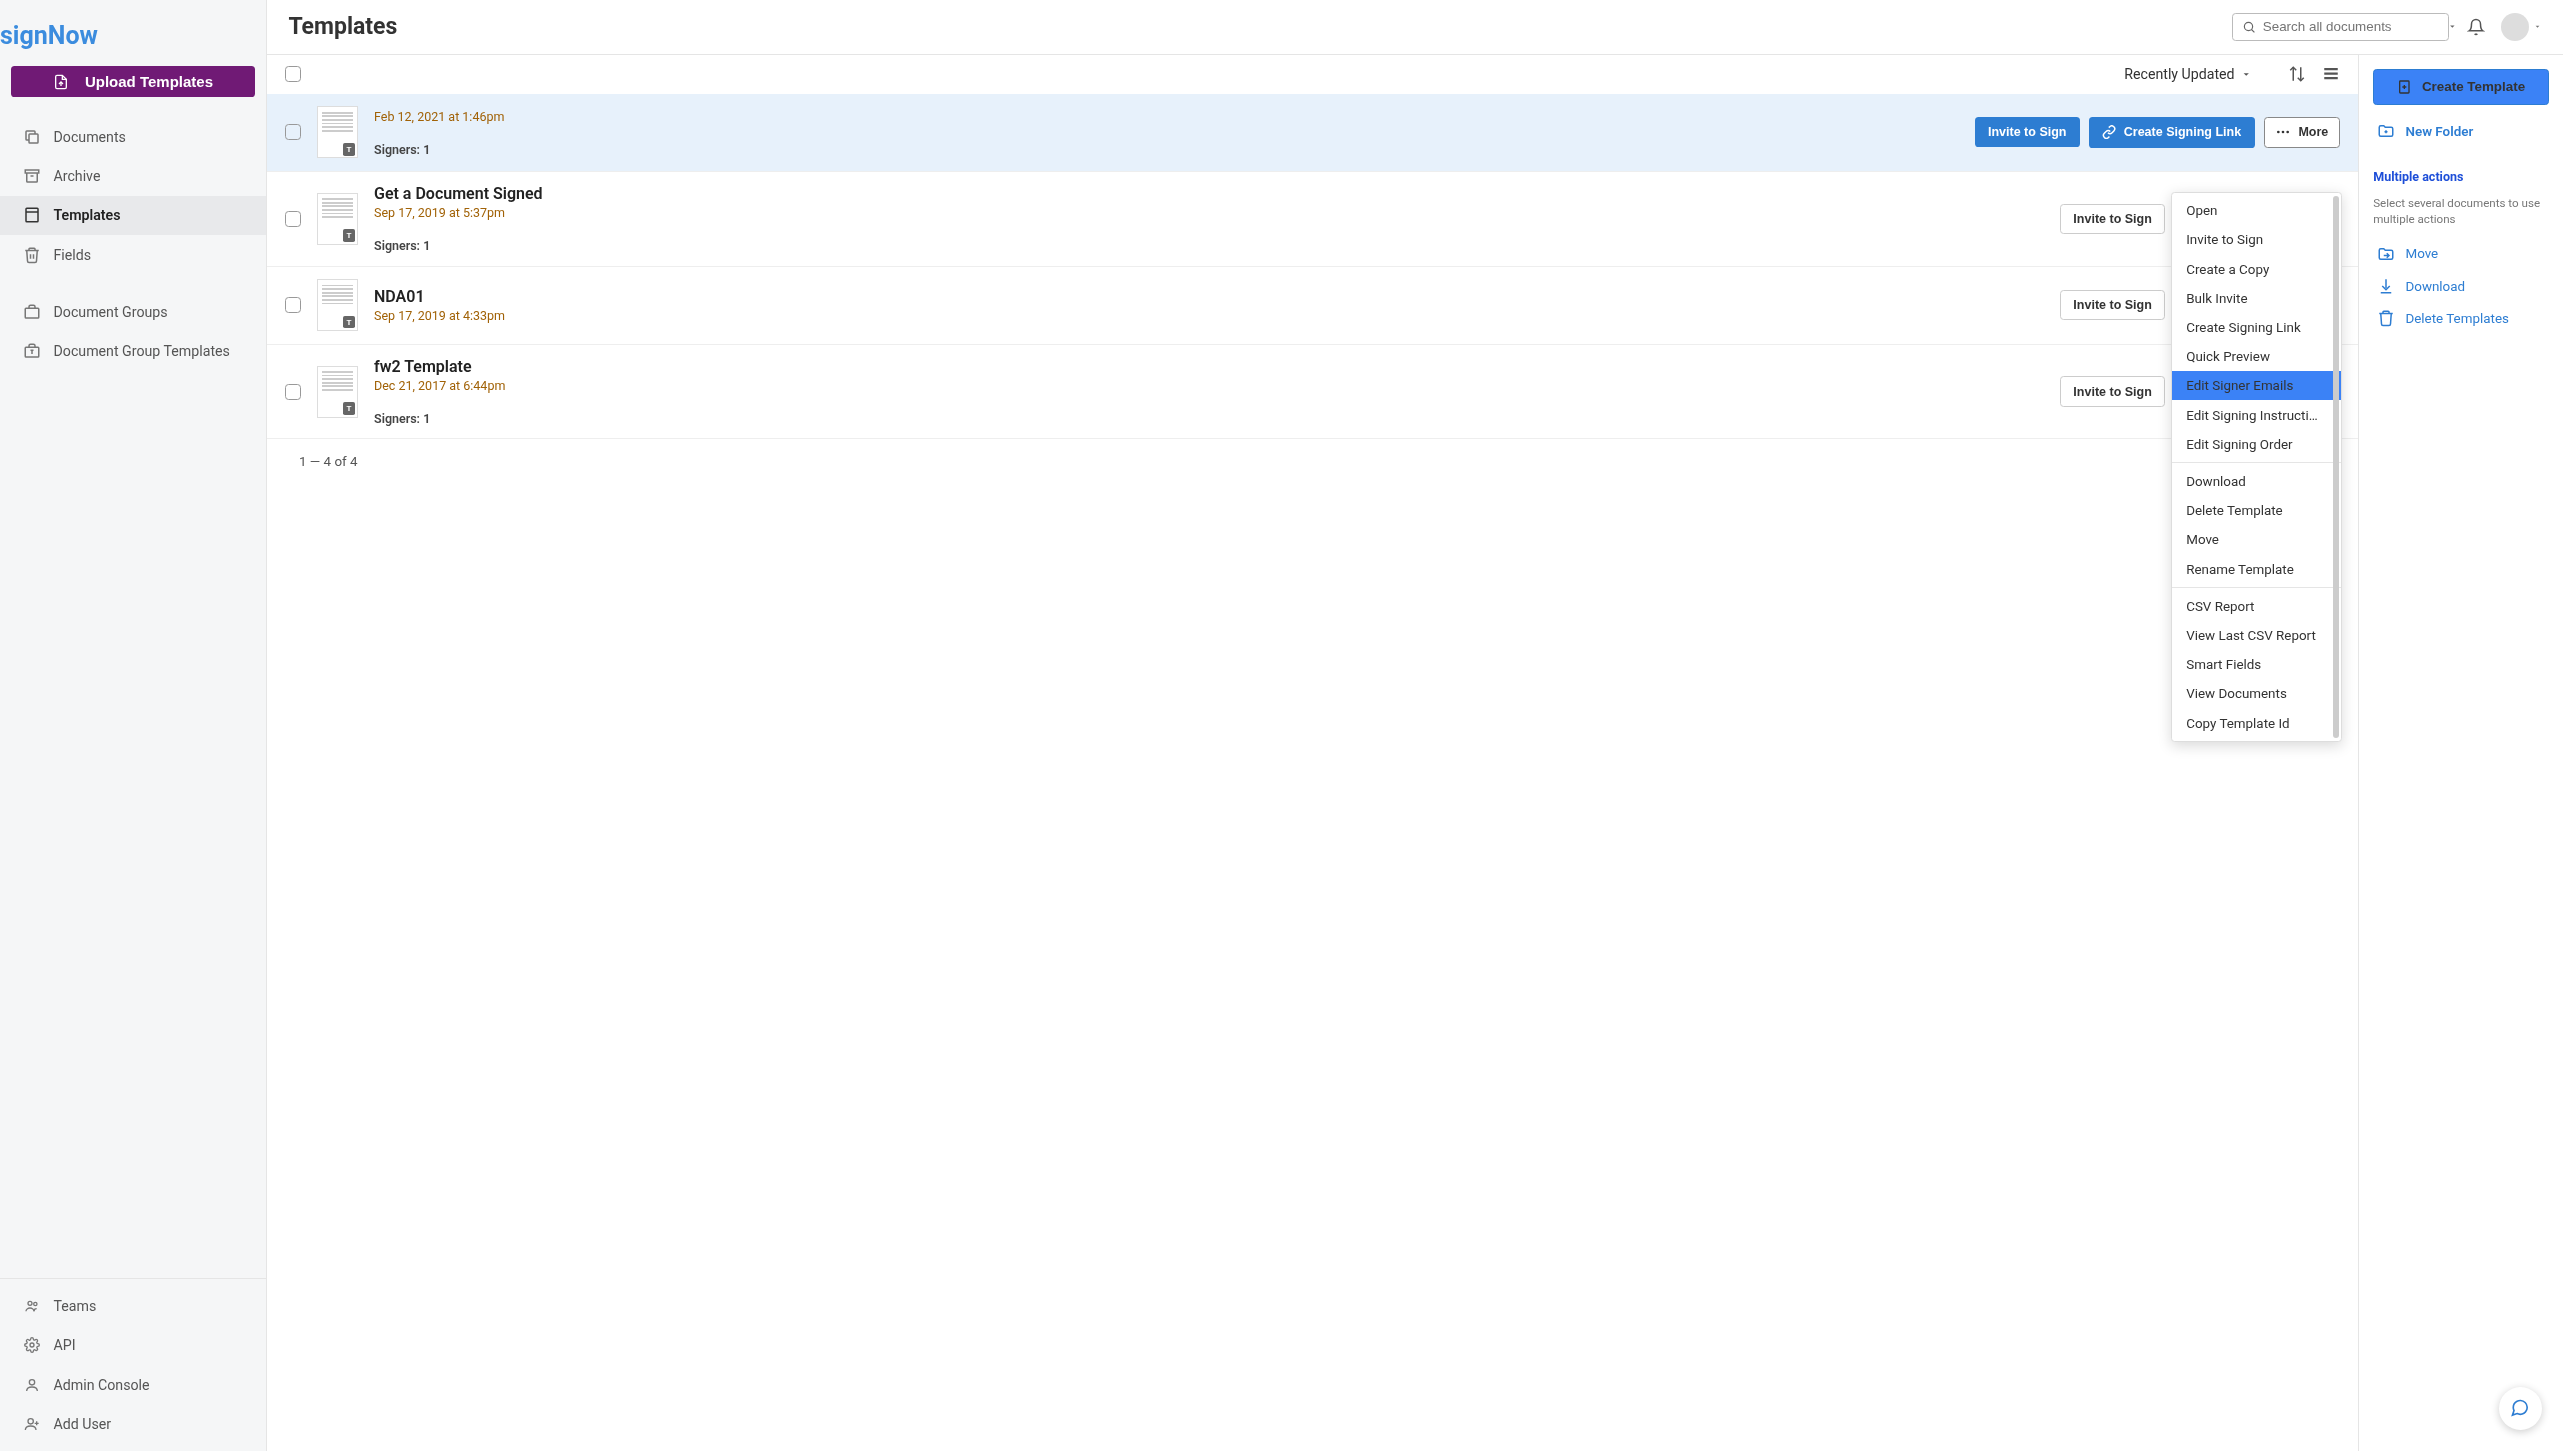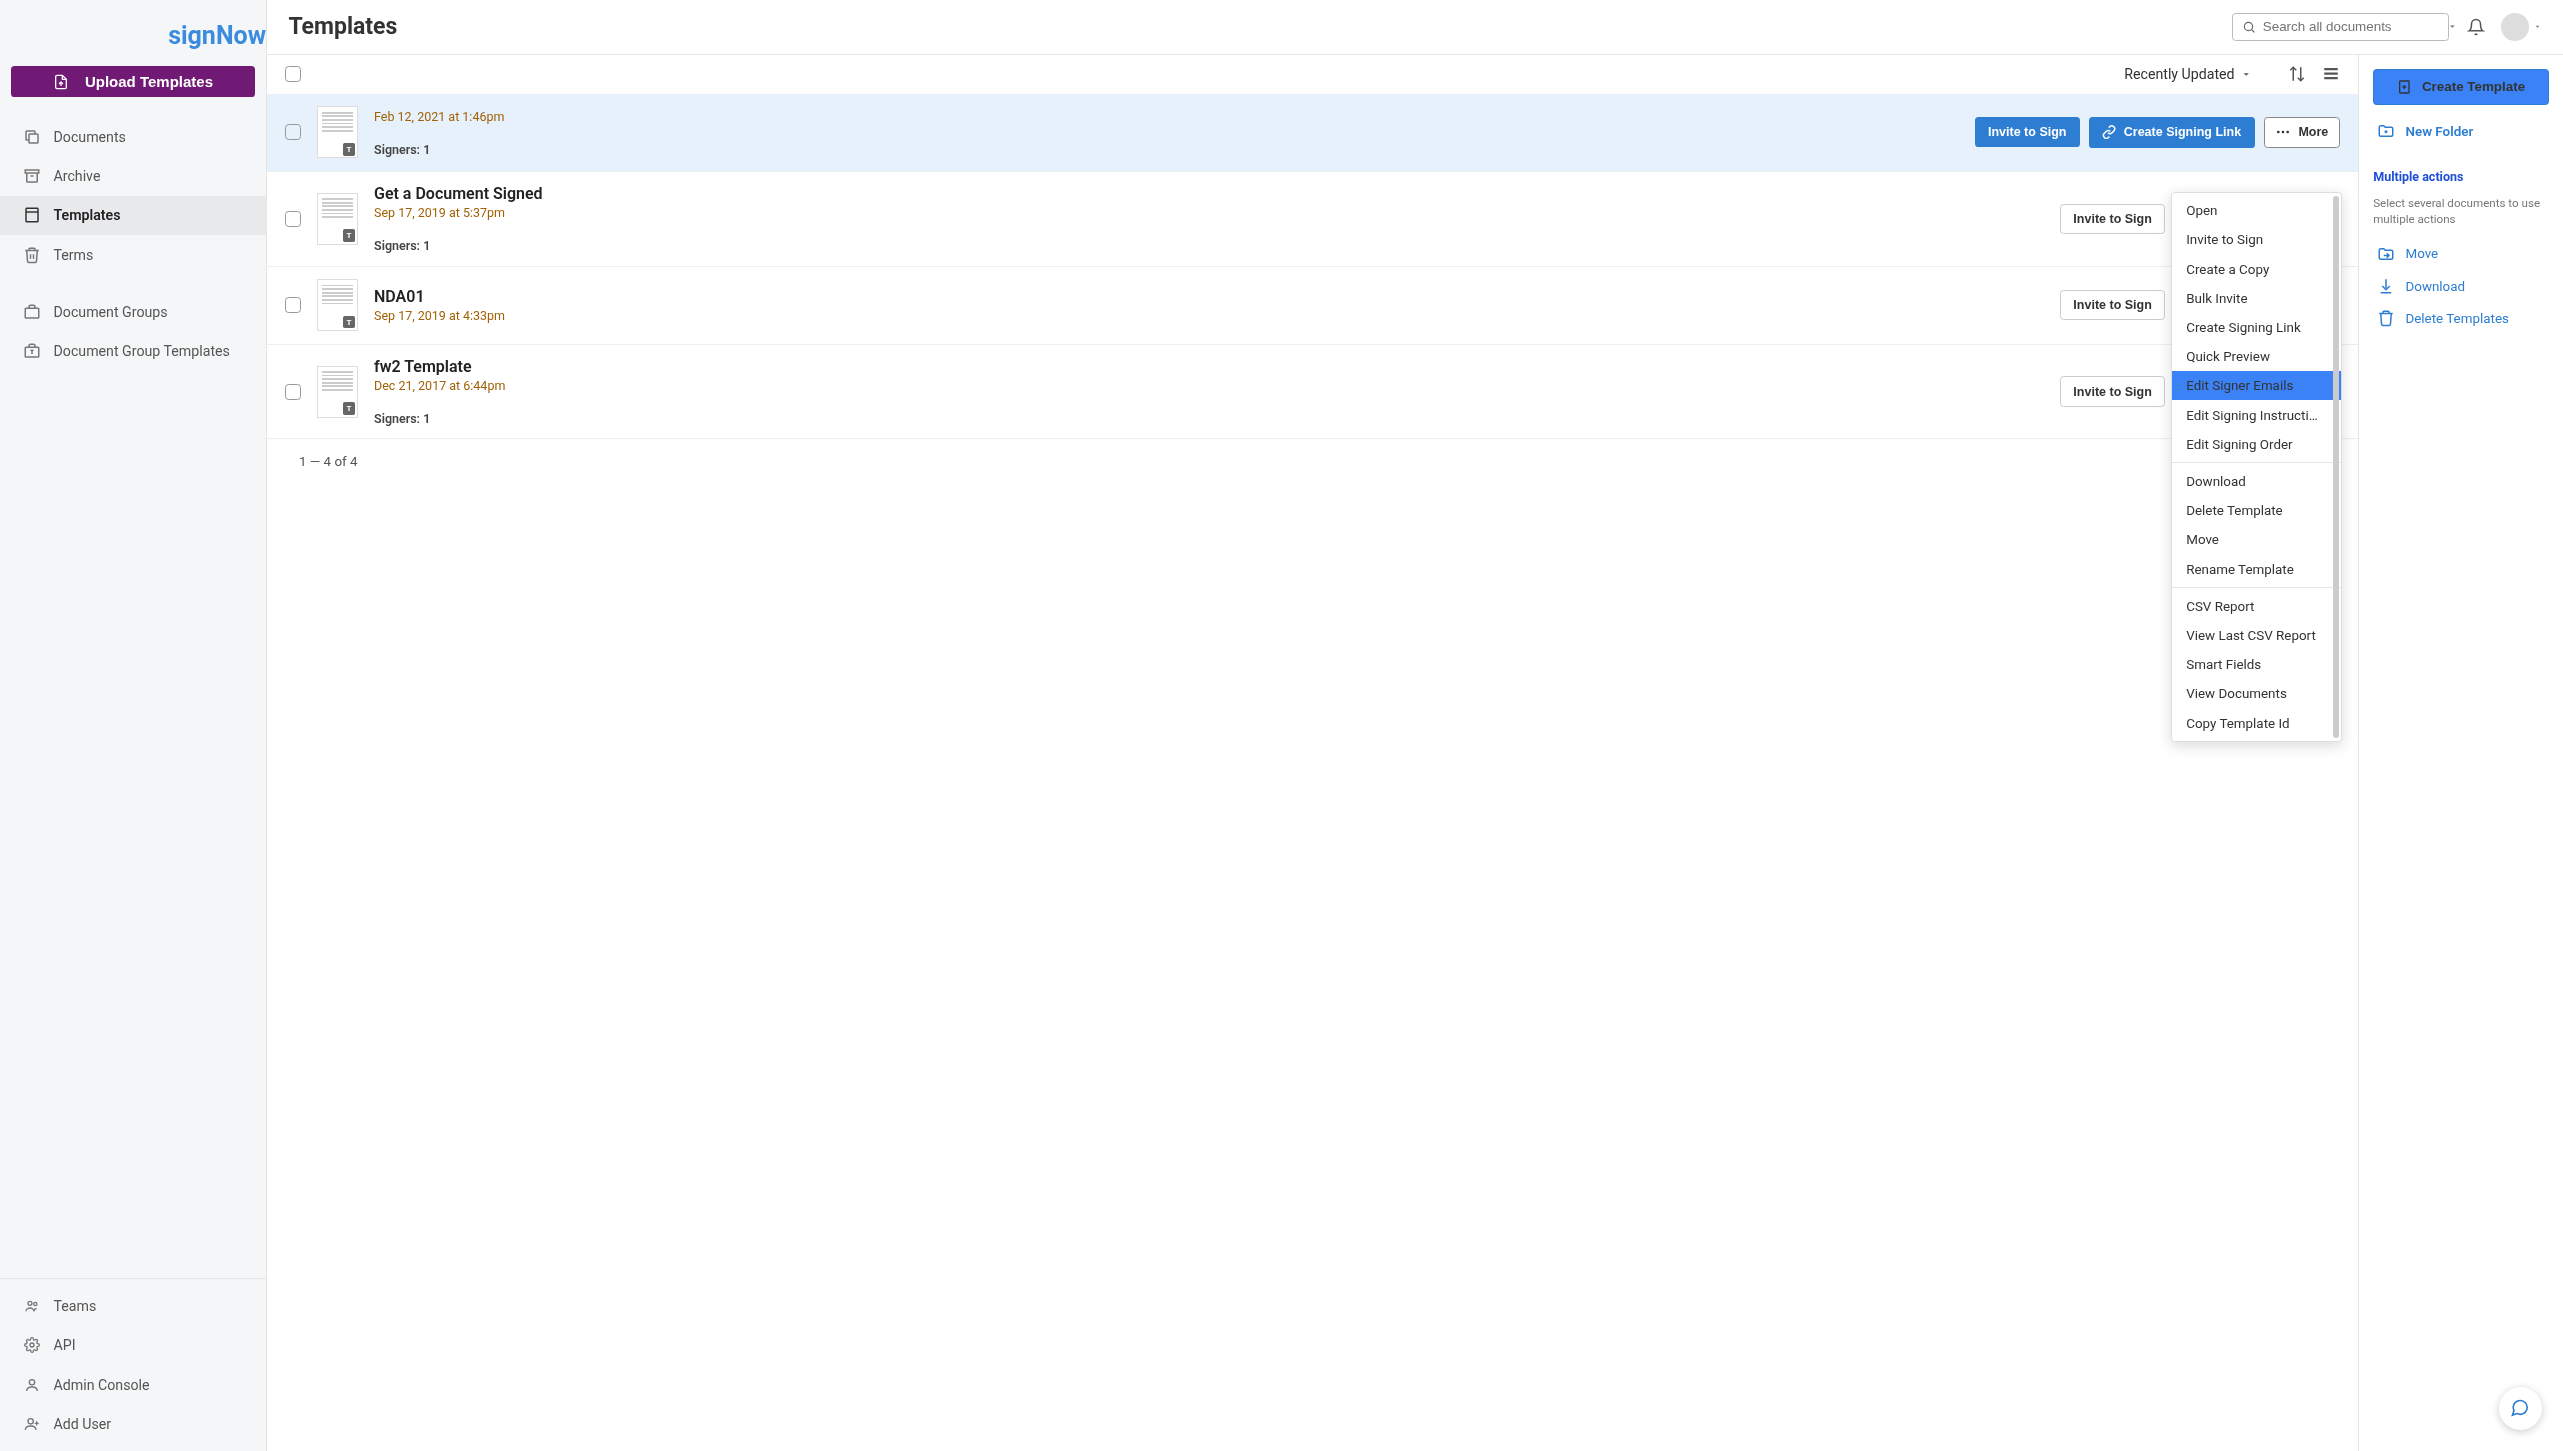--- a/index.html
+++ b/index.html
@@ -1,19 +1,19 @@
 <!DOCTYPE html>
 <html style="font-size:14.2px"><head>
 <meta charset="utf-8">
 <style>
 * { box-sizing: border-box; margin: 0; padding: 0; }
 body { font-family: -apple-system, BlinkMacSystemFont, "Segoe UI", Roboto, Helvetica, Arial, sans-serif; background: #fff; color: #333; font-size: 12.5px; }
 .app { display: flex; height: 100vh; }
 .sidebar { width: 267px; background: #f5f6f7; border-right: 0.9px solid #e5e5e5; display: flex; flex-direction: column; }
-.logo { text-align: right; padding: 21.4px 0 16px; }
+.logo { text-align: left; padding: 21.4px 0 16px; }
 .logo-text { font-size: 25px; font-weight: 700; color: #3b8cde; }
 .upload-btn { margin: 0 10.7px 16px; background: #701a75; color: #fff; border: none; border-radius: 3.6px; padding: 7px; font-size: 15px; font-weight: 600; display: flex; align-items: center; justify-content: center; gap: 16px; cursor: pointer; }
 .nav-section { padding: 3.6px 0; }
 .nav-item { display: flex; align-items: center; gap: 12.5px; padding: 10.7px 23px; color: #555; cursor: pointer; font-size: 14.2px; }
 .nav-item.active { background: #e8e9eb; color: #222; font-weight: 600; }
 .nav-icon { width: 18px; height: 18px; display: inline-flex; align-items: center; justify-content: center; color: #777; }
 .nav-item.active .nav-icon { color: #333; }
 .sidebar-spacer { flex: 1; }
 .sidebar-bottom { border-top: 0.9px solid #e5e5e5; padding: 7.1px 0; }
 .footer-links { padding: 10.7px 18px 18px; font-size: 12.5px; line-height: 1.9; }
@@ -113,21 +113,21 @@
         </div>
         <div class="nav-item">
           <span class="nav-icon">
             <svg width="18" height="18" viewBox="0 0 24 24" fill="none" stroke="currentColor" stroke-width="2">
               <path d="M3 6h18"></path>
               <path d="M8 6V4a1 1 0 0 1 1-1h6a1 1 0 0 1 1 1v2"></path>
               <path d="M19 6l-1 14a2 2 0 0 1-2 2H8a2 2 0 0 1-2-2L5 6"></path>
               <path d="M10 11v6M14 11v6"></path>
             </svg>
           </span>
-          <span>Terms</span>
+          <span>Fields</span>
         </div>
       </div>
     <div style="height:10.7px"></div>
     <div class="nav-section" id="nav-secondary">
         <div class="nav-item">
           <span class="nav-icon">
             <svg width="18" height="18" viewBox="0 0 24 24" fill="none" stroke="currentColor" stroke-width="2">
               <rect x="3" y="7" width="18" height="13" rx="1"></rect>
               <path d="M8 7V5a2 2 0 0 1 2-2h4a2 2 0 0 1 2 2v2"></path>
             </svg>

